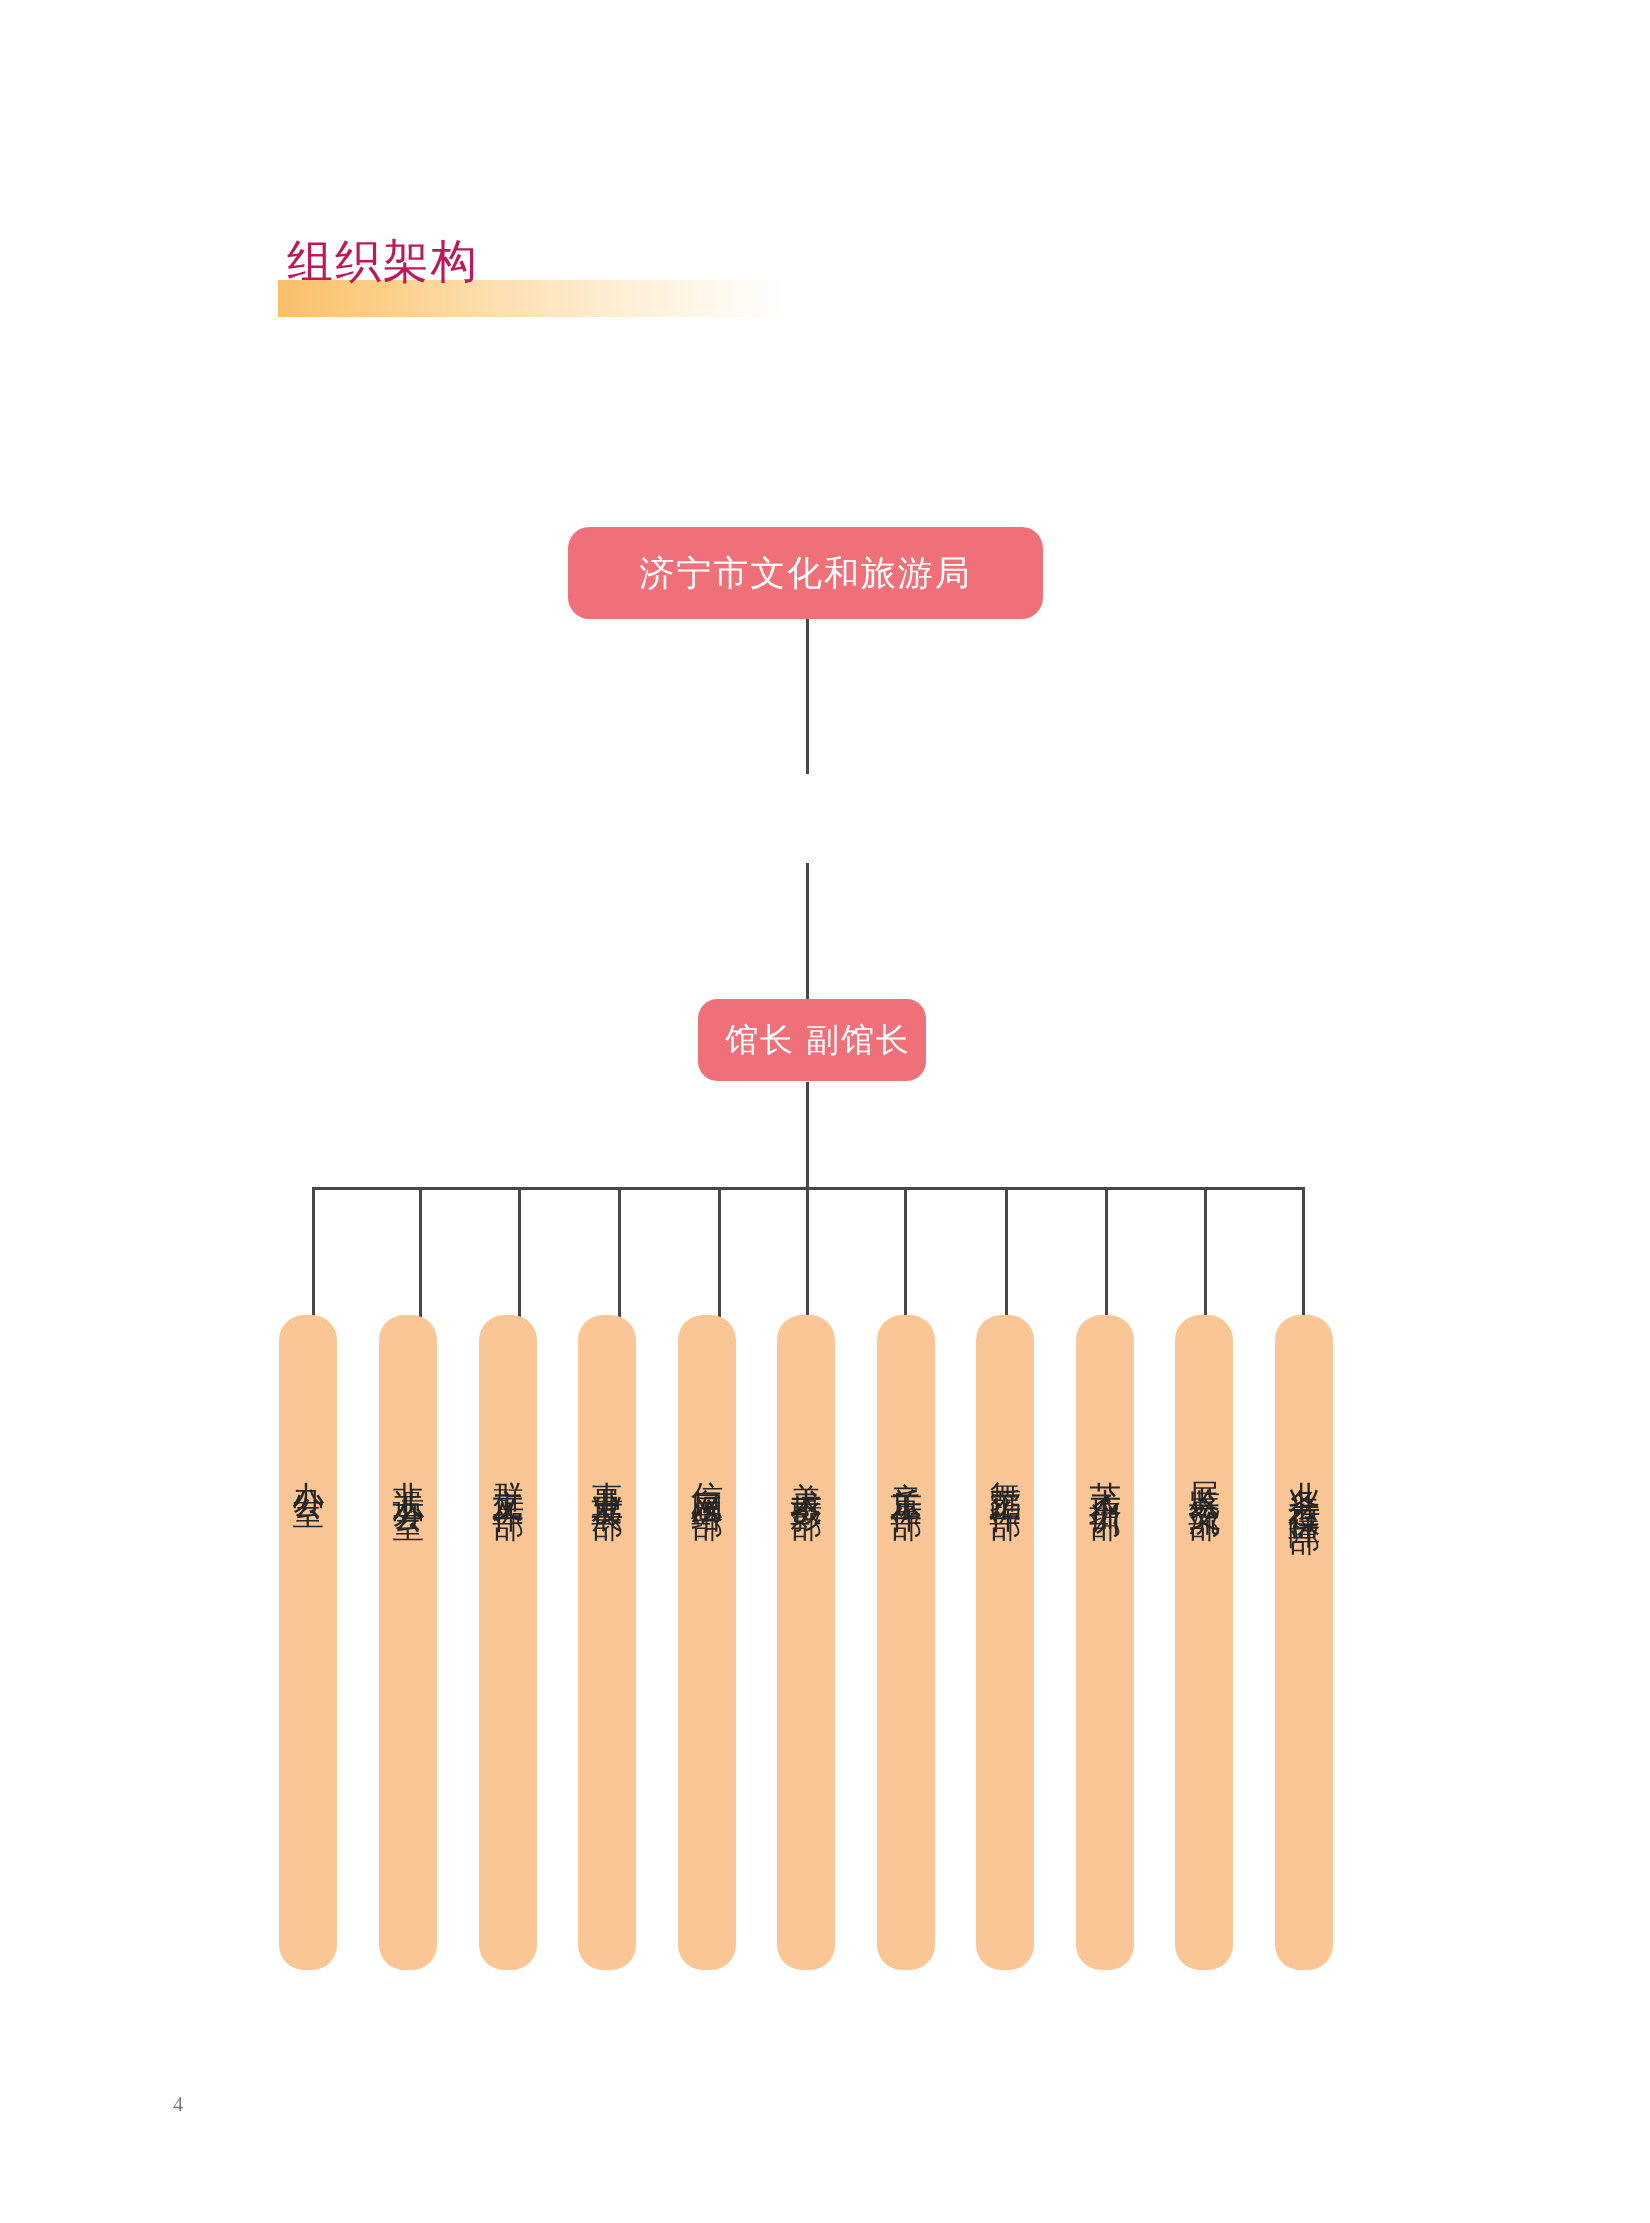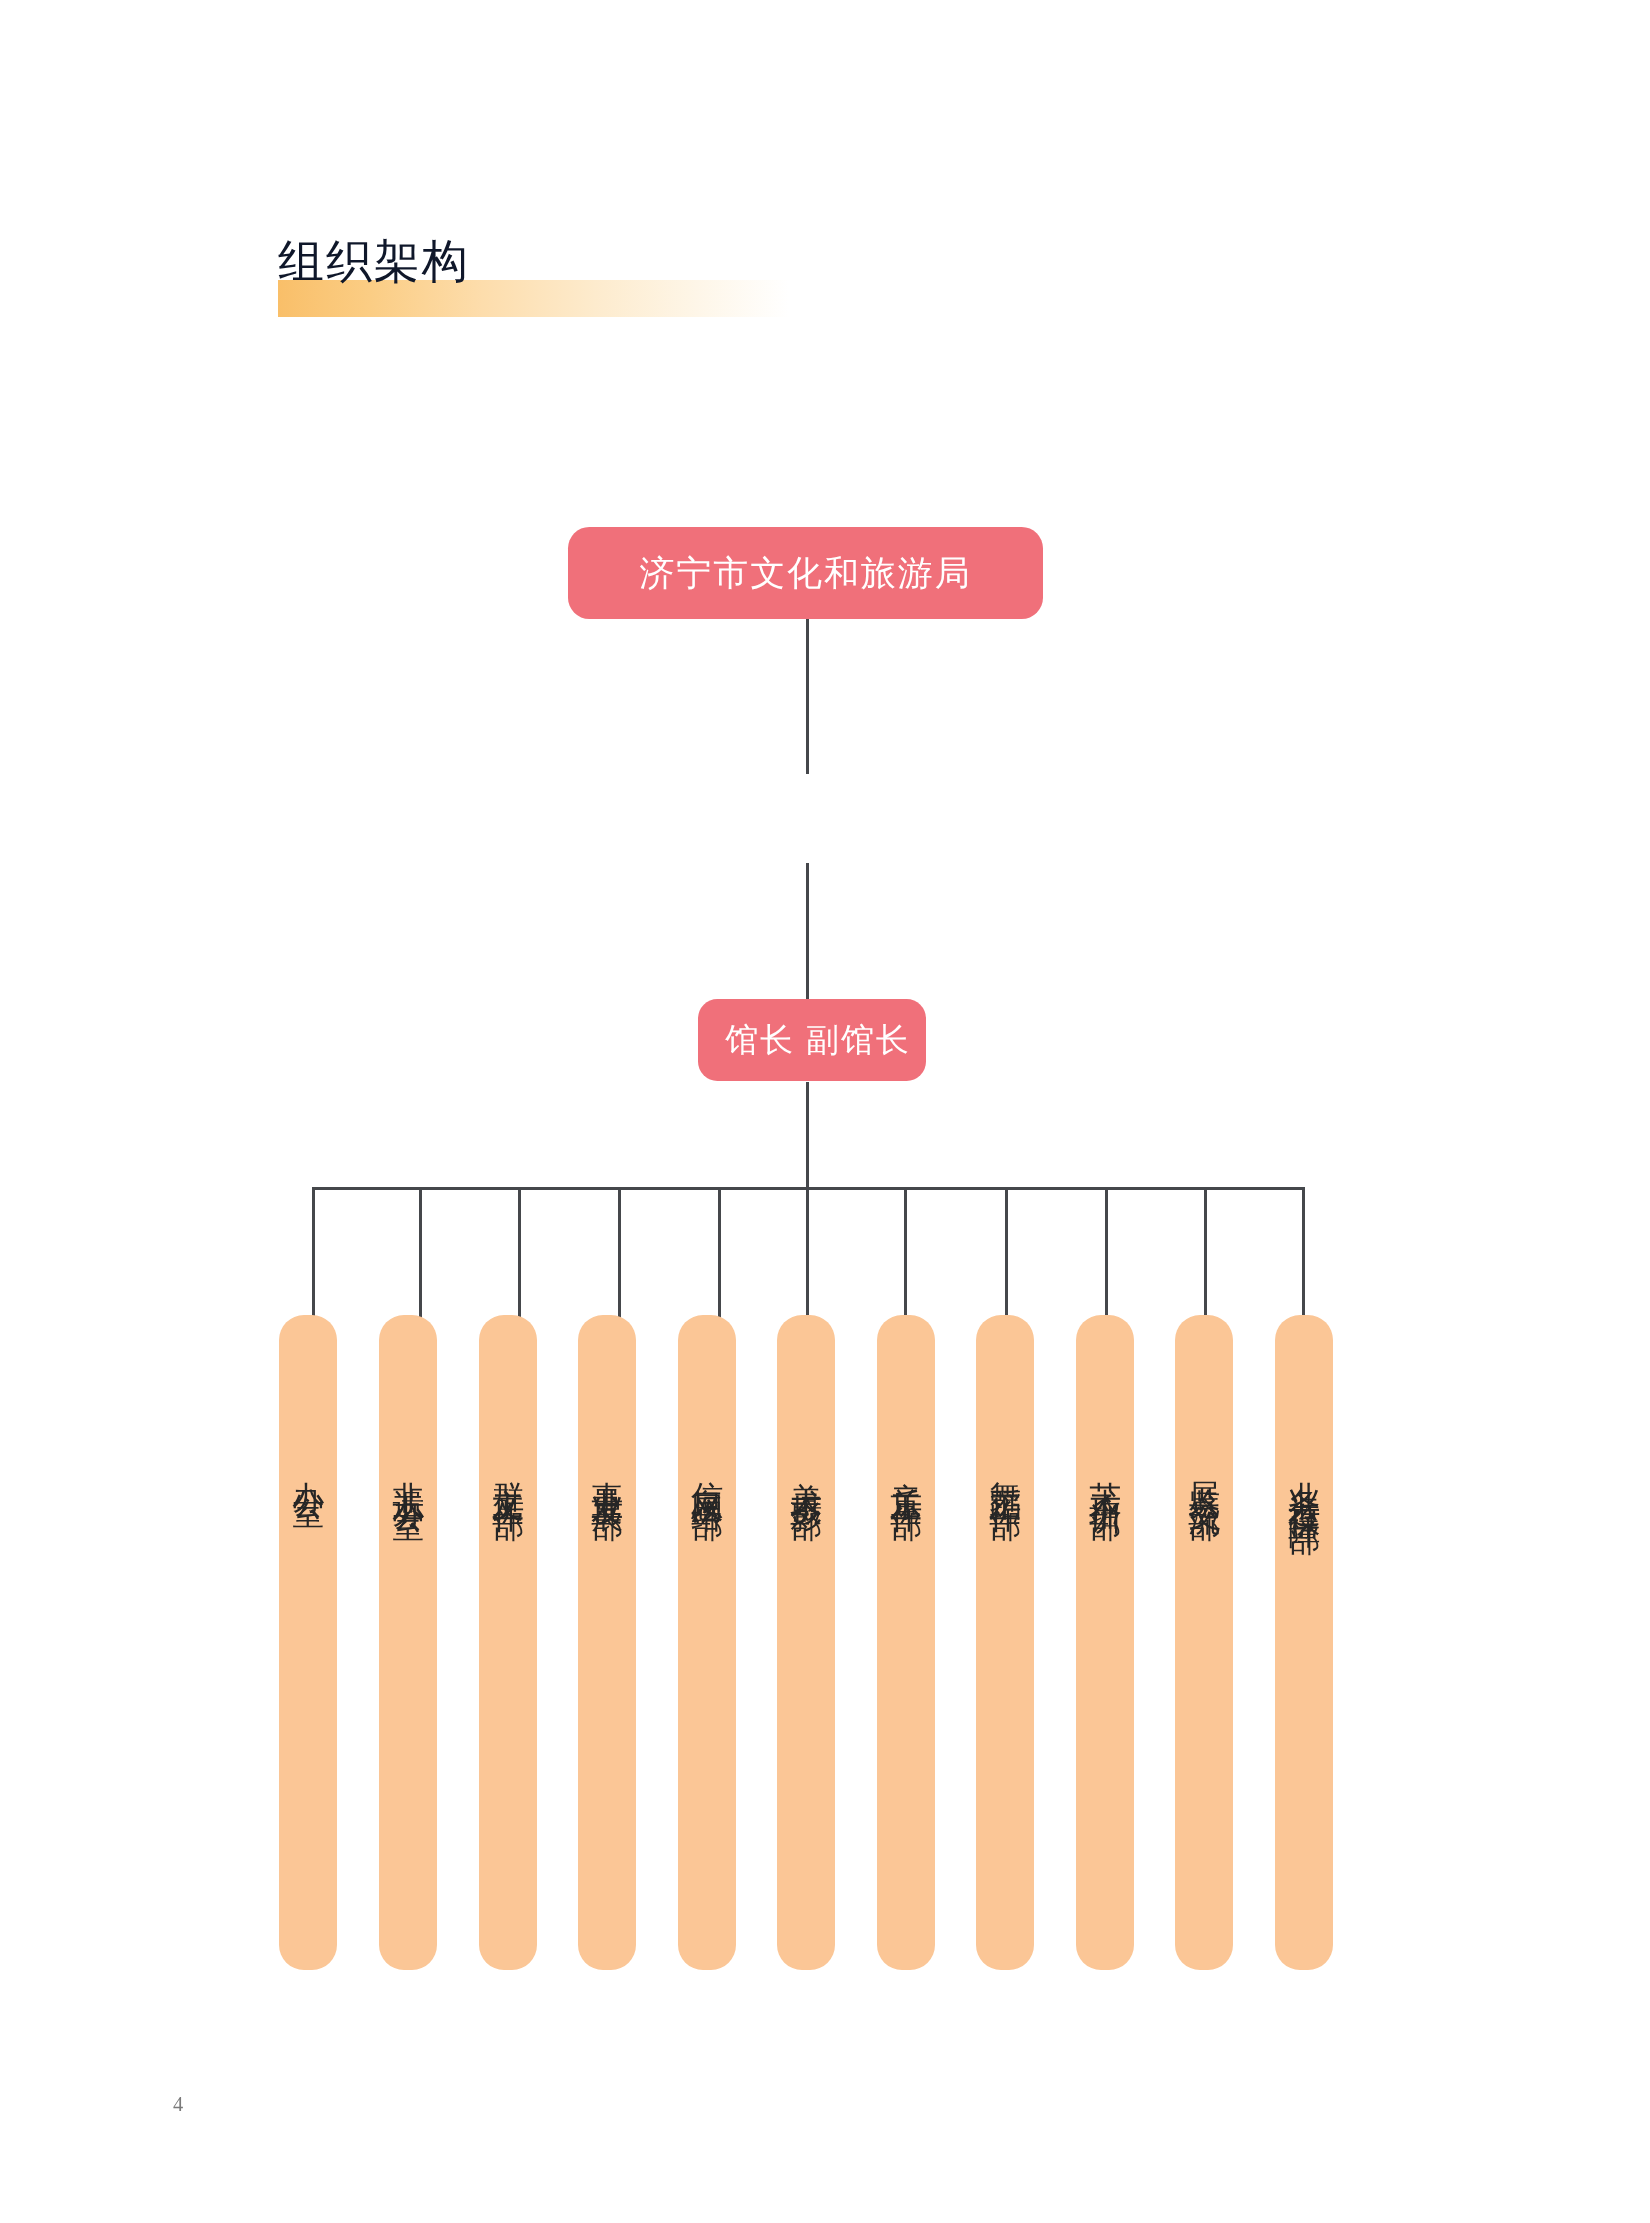--- a/index.html
+++ b/index.html
@@ -36,26 +36,26 @@
                 #f9bf69 0%,
                 #fbcd84 18%,
                 #fdddac 40%,
                 #fdebcd 62%,
                 #fef6e8 82%,
                 #ffffff 100%);
   }
 
   #section-title {
     position: absolute;
-    left: 0px;
+    left: 9px;
     top: 0px;
     font-size: 46px;
     line-height: 60px;
     letter-spacing: 1.9px;
-    color: #0f172a;
+    color: #be185d;
     font-weight: 400;
     white-space: nowrap;
   }
 
   
   #chart {
     position: absolute;
     left: 0;
     top: 0;
     width: 1651px;

